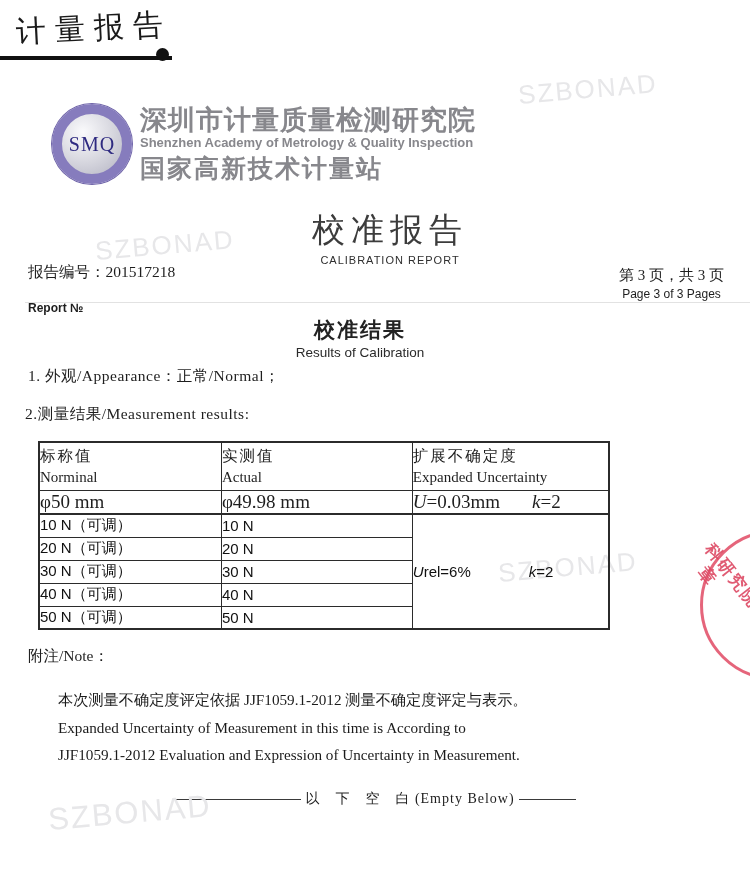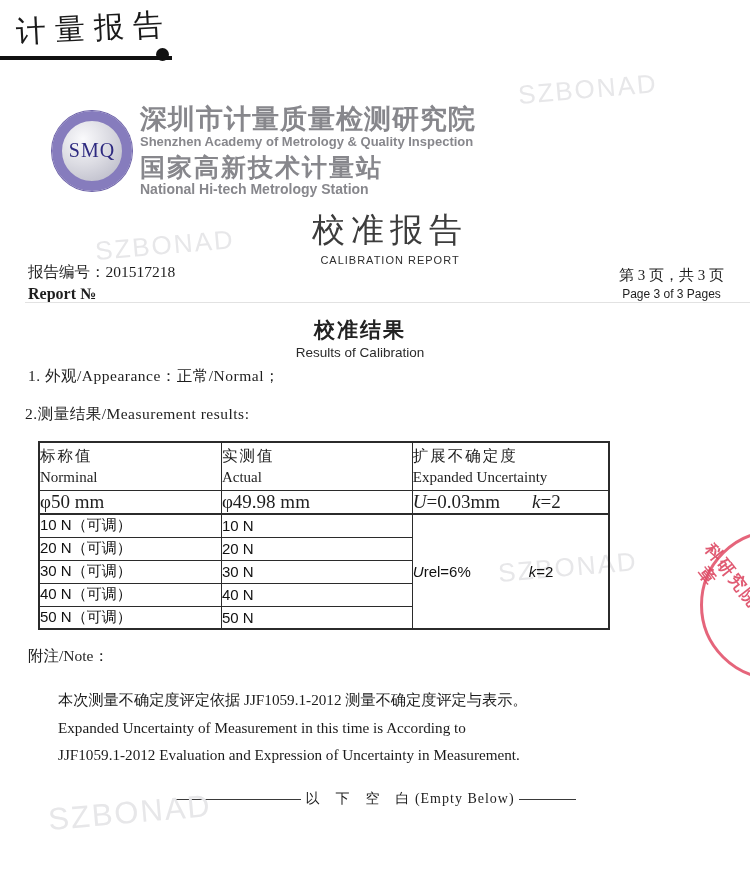--- a/index.html
+++ b/index.html
@@ -62,21 +62,21 @@
 
   
   .title-block { top: 208px; left: 0; right: 0; text-align: center; padding-left: 30px; z-index: 2; }
   .title-cn { font-size: 33px; letter-spacing: 6px; color: #3c3c3c;
               font-family: "Liberation Sans", sans-serif; font-weight: 500; }
   .title-en { font-size: 11px; letter-spacing: 1px; color: #2e2e2e; margin-top: 1px;
               font-family: "Liberation Sans", sans-serif; }
 
   
   .meta-left { top: 262px; left: 28px; font-size: 15.5px; }
-  .meta-left .en { font-size: 16px; font-family: Liberation Serif, serif; font-weight: bold; margin-top: 2px; }
+  .meta-left .en { font-size: 12px; font-family: Liberation Sans, sans-serif; font-weight: bold; margin-top: 18px; }
   .meta-right { top: 266px; right: 26px; text-align: center; font-size: 15px; }
   .meta-right .en { font-size: 12px; font-family: "Liberation Sans", sans-serif; margin-top: 2px; }
 
   .divider { top: 302px; left: 25px; width: 725px; border-top: 1px solid #e2e2e2; }
 
   
   .section-block { top: 316px; left: 0; right: 0; text-align: center; padding-right: 30px; z-index: 2; }
   .section-cn { font-size: 21px; font-weight: 600; letter-spacing: 2px; color: #222;
                 font-family: "Liberation Sans", sans-serif; }
   .section-en { font-size: 13.5px; color: #2a2a2a; margin-top: 1px;
@@ -140,21 +140,20 @@
 <div class="abs wm wm4">SZBONAD</div>
 
 <div class="abs header">
   <div class="logo">
     <span class="logo-text">SMQ</span>
   </div>
   <div class="org-block">
     <div class="org-cn">深圳市计量质量检测研究院</div>
     <div class="org-en">Shenzhen Academy of Metrology &amp; Quality Inspection</div>
     <div class="station-cn">国家高新技术计量站</div>
-    <div class="station-en">National Hi-tech Metrology Station</div>
   </div>
 </div>
 
 <div class="abs title-block">
   <div class="title-cn">校准报告</div>
   <div class="title-en">CALIBRATION REPORT</div>
 </div>
 
 <div class="abs meta-left">
   <div><span>报告编号：</span><span>201517218</span></div>

